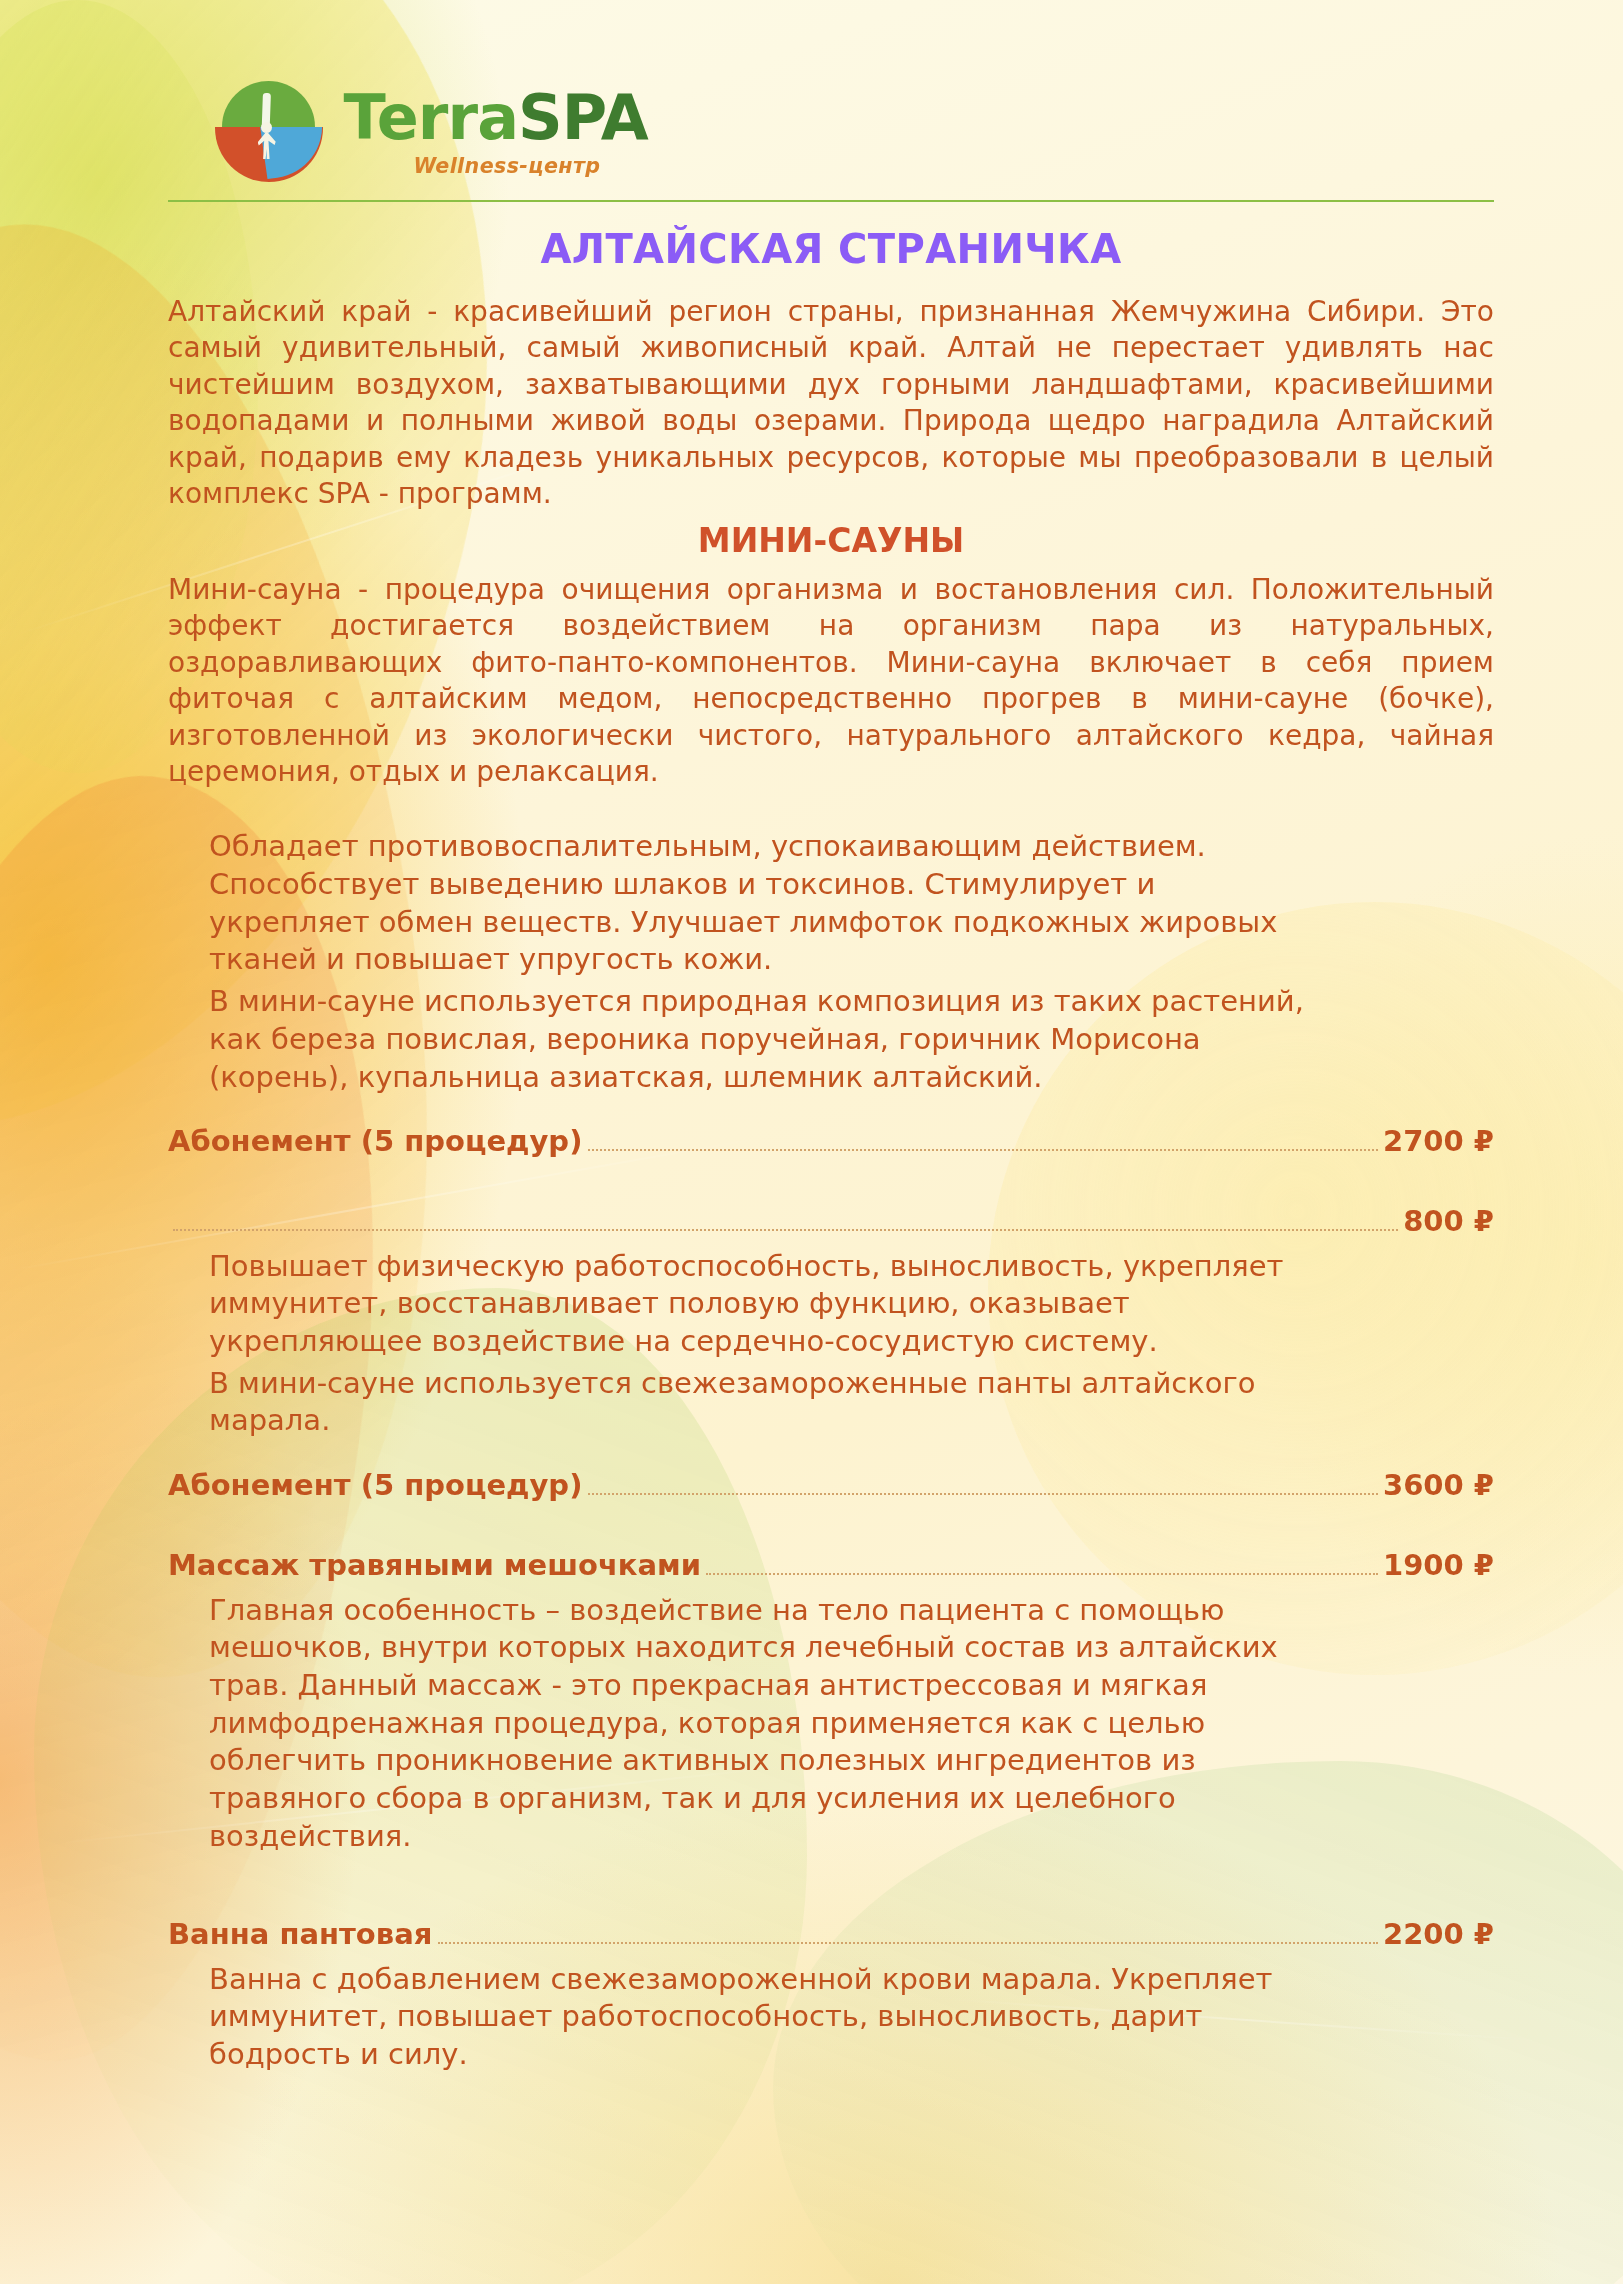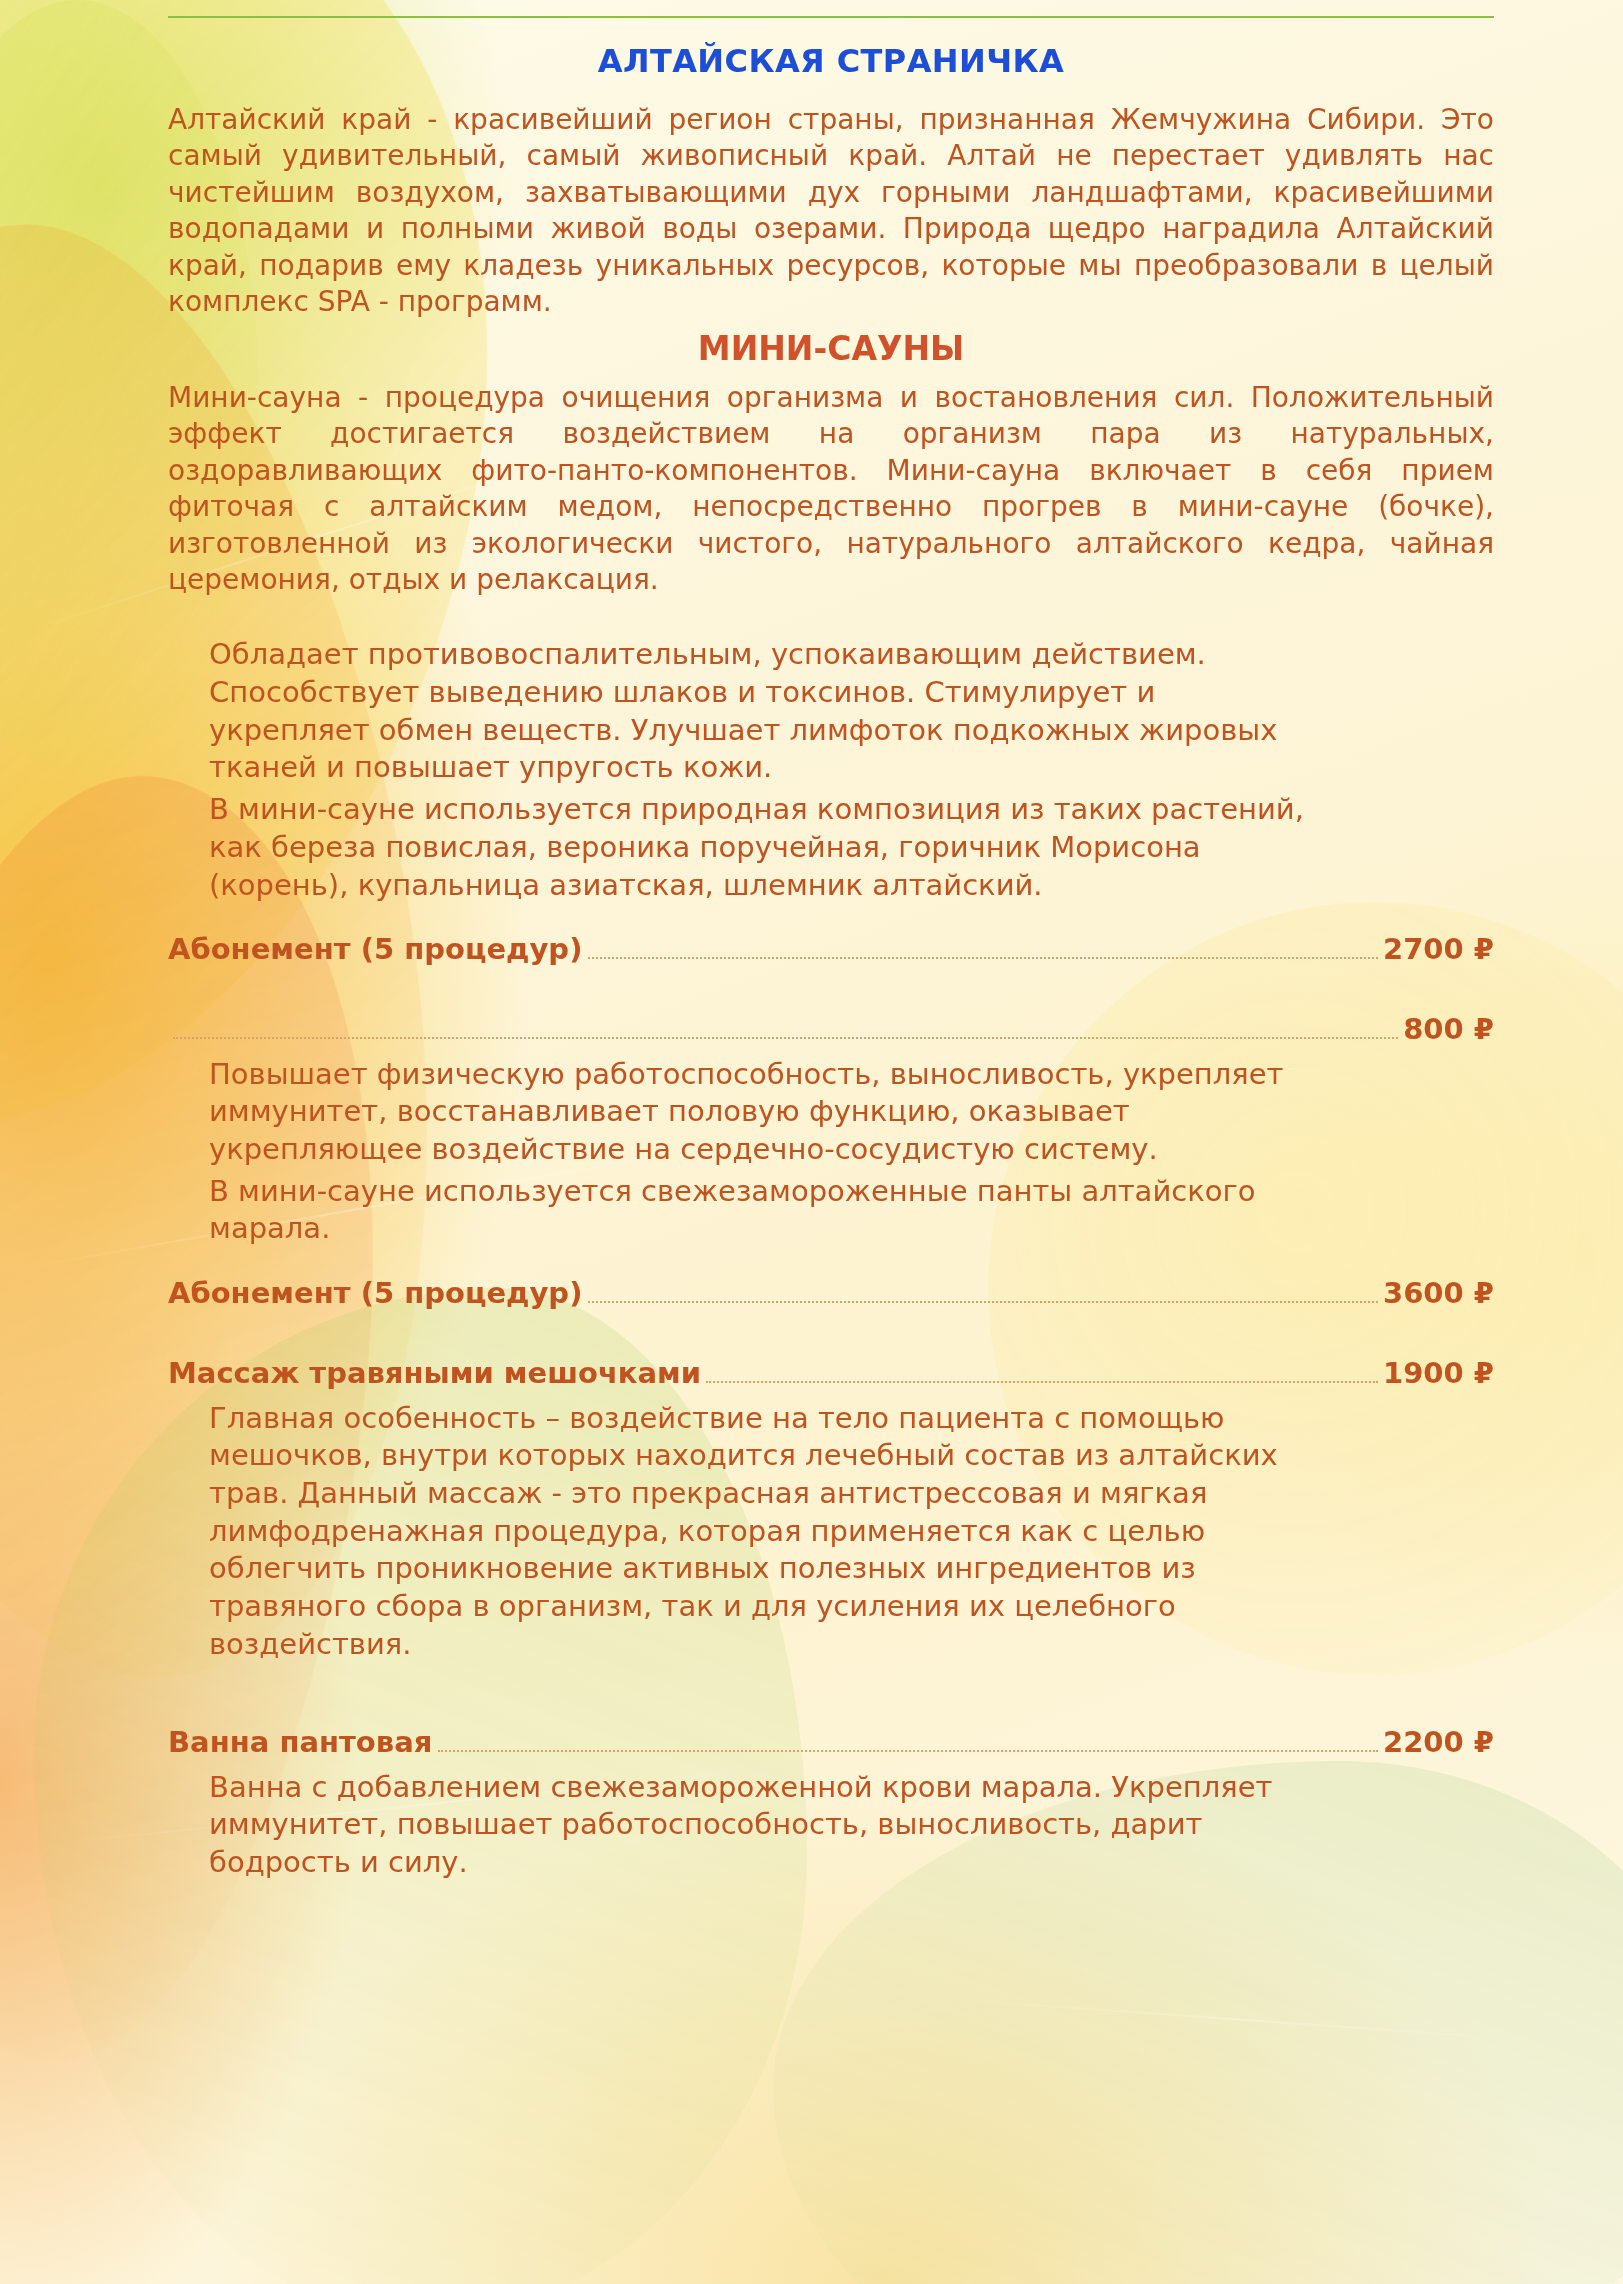--- a/index.html
+++ b/index.html
@@ -144,22 +144,22 @@
 
   .rule {
     margin: 15.5px 0 0 0;
     height: 2.6px;
     background: #8cbf45;
     width: 100%;
   }
 
   h1.title {
     text-align: center;
-    color: #1d4ed8;
-    font-size: 32px;
+    color: #8b5cf6;
+    font-size: 40px;
     font-weight: 700;
     letter-spacing: 0.4px;
     margin: 24px 0 22px 0;
   }
   h2.subtitle {
     text-align: center;
     color: #d0512a;
     font-size: 33px;
     font-weight: 700;
     margin: 8.6px 0 12px 0;
@@ -226,20 +226,36 @@
   <div class="swoosh s6"></div>
   <div class="swoosh s7"></div>
   <div class="streak" style="left:0;top:533px;width:653px;transform:rotate(-18deg);"></div>
   <div class="streak" style="left:0;top:1203px;width:773px;transform:rotate(-10deg);"></div>
   <div class="streak" style="left:52px;top:1804px;width:739px;transform:rotate(-6deg);"></div>
   <div class="streak" style="left:945px;top:2019px;width:601px;transform:rotate(4deg);"></div>
 </div>
 
 <div class="page">
 
+  <div class="header">
+    <div class="logo-mark">
+      <div class="logo-leaf"></div>
+      <div class="logo-bowl"></div>
+      <div class="logo-person">
+          <div class="head"></div>
+          <div class="body"></div>
+        </div>
+    </div>
+    <div class="logo-text">
+      <div class="logo-word">
+        <span class="terra">Terra</span><span class="spa">SPA</span>
+      </div>
+      <div class="logo-sub">Wellness-центр</div>
+    </div>
+  </div>
 
   <div class="rule"></div>
 
   <h1 class="title">АЛТАЙСКАЯ СТРАНИЧКА</h1>
 
   <p class="intro">Алтайский край - красивейший регион страны, признанная Жемчужина Сибири. Это самый удивительный, самый живописный край. Алтай не перестает удивлять нас чистейшим воздухом, захватывающими дух горными ландшафтами, красивейшими водопадами и полными живой воды озерами. Природа щедро наградила Алтайский край, подарив ему кладезь уникальных ресурсов, которые мы преобразовали в целый комплекс SPA - программ.</p>
 
   <h2 class="subtitle">МИНИ-САУНЫ</h2>
 
   <p class="intro">Мини-сауна - процедура очищения организма и востановления сил. Положительный эффект достигается воздействием на организм пара из натуральных, оздоравливающих фито-панто-компонентов. Мини-сауна включает в себя прием фиточая с алтайским медом, непосредственно прогрев в мини-сауне (бочке), изготовленной из экологически чистого, натурального алтайского кедра, чайная церемония, отдых и релаксация.</p>

